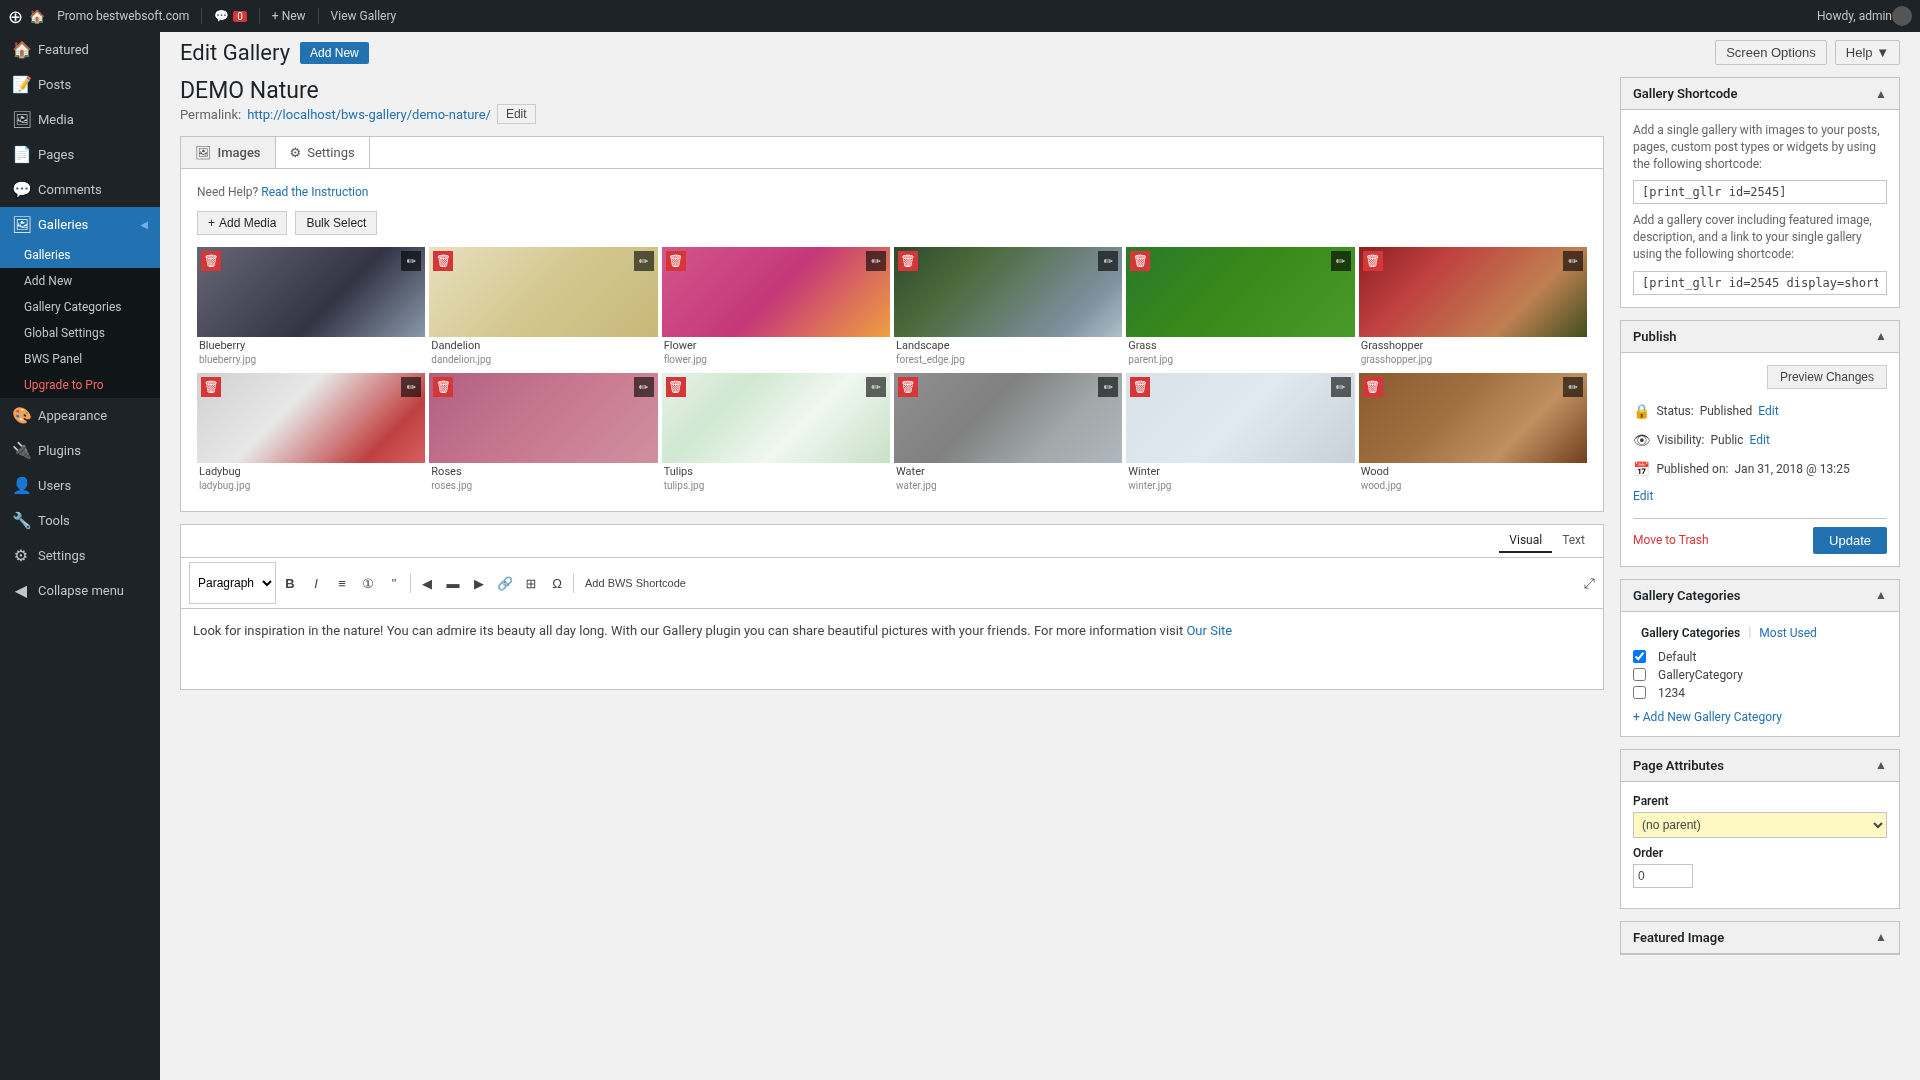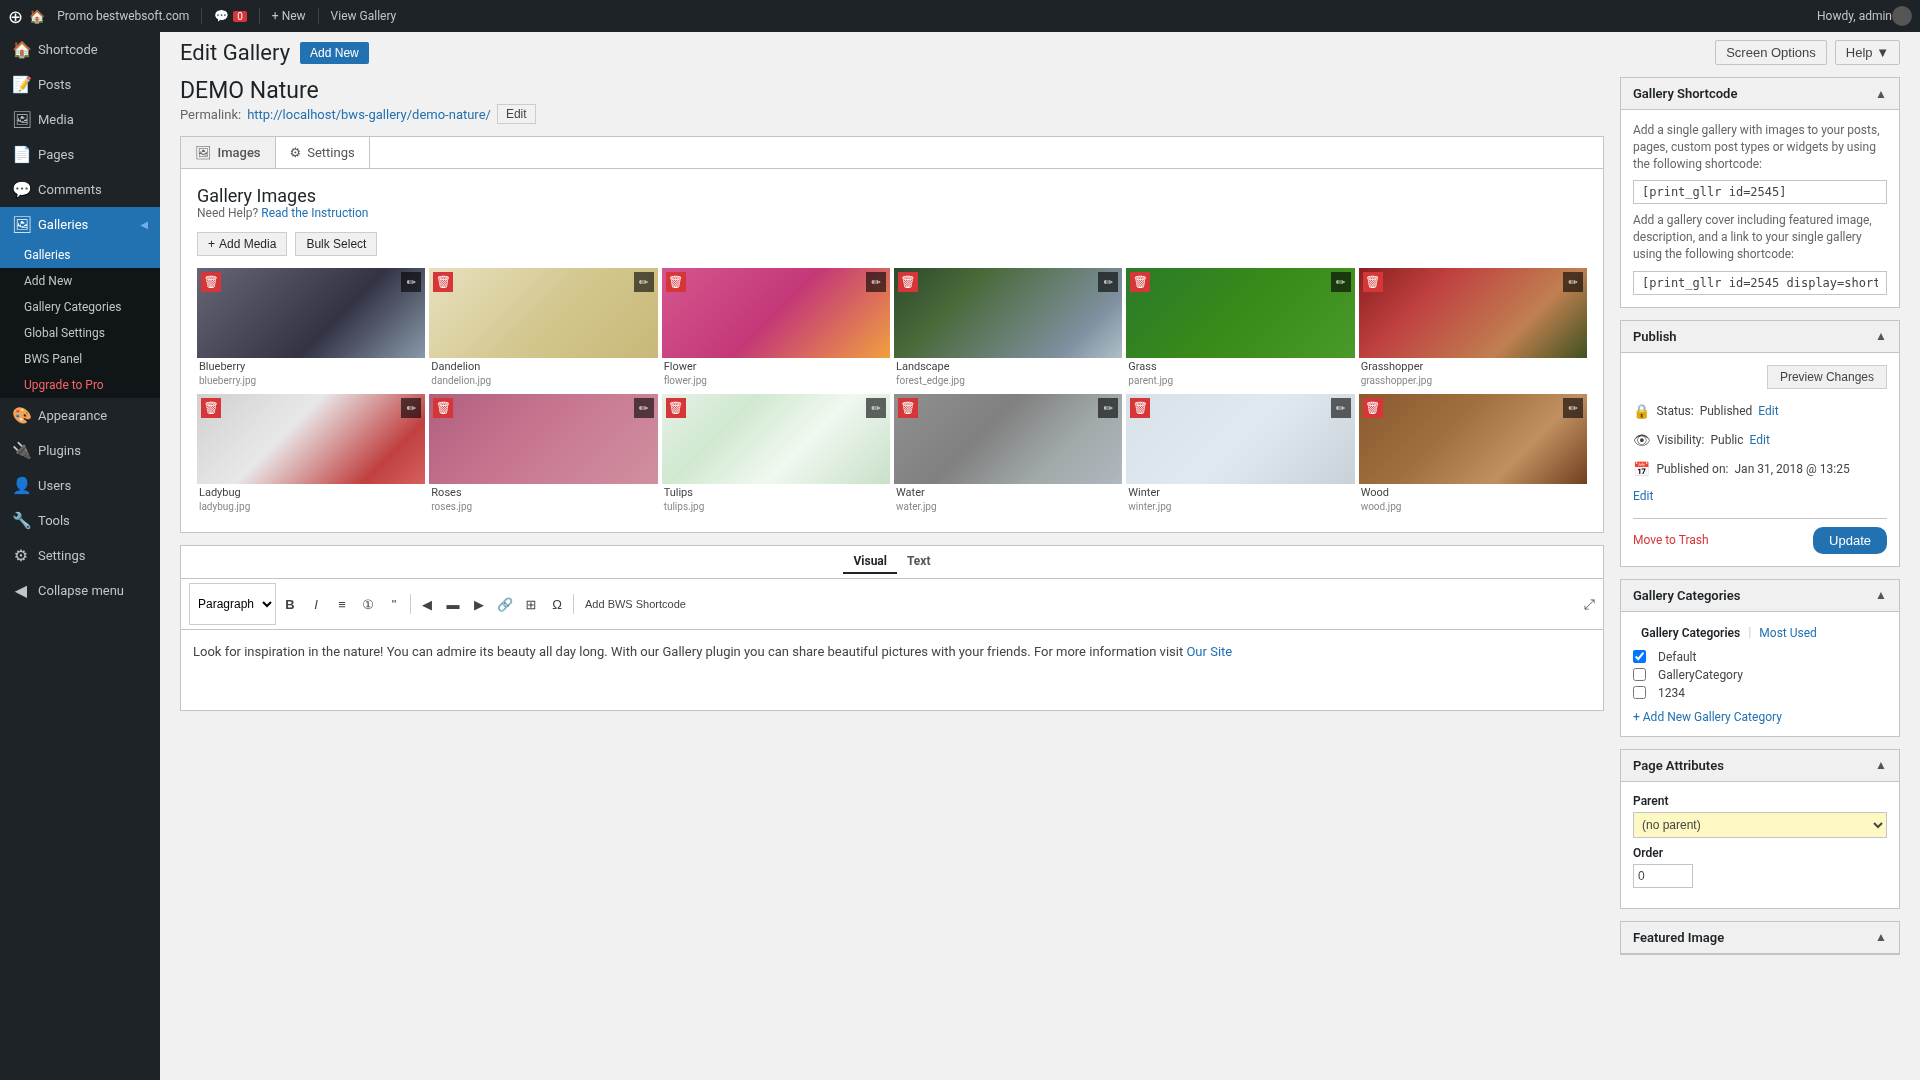--- a/index.html
+++ b/index.html
@@ -66,21 +66,21 @@
     .gallery-grid { display: grid; grid-template-columns: repeat(6, 1fr); gap: 4px; }
     .gallery-item { position: relative; }
     .img-placeholder { width: 100%; height: 90px; display: flex; align-items: center; justify-content: center; font-size: 10px; color: #fff; font-weight: bold; overflow: hidden; }
     .gallery-item-label { font-size: 11px; color: #444; padding: 2px 2px; }
     .gallery-item-filename { font-size: 10px; color: #888; padding: 0 2px 4px 2px; }
     .gallery-delete-btn { position: absolute; top: 4px; left: 4px; background: #d63638; color: #fff; border: none; width: 20px; height: 20px; font-size: 12px; cursor: pointer; display: flex; align-items: center; justify-content: center; }
     .gallery-edit-btn { position: absolute; top: 4px; right: 4px; background: rgba(0,0,0,0.6); color: #fff; border: none; width: 20px; height: 20px; font-size: 11px; cursor: pointer; display: flex; align-items: center; justify-content: center; }
 
     
     .editor-box { background: #fff; border: 1px solid #c3c4c7; }
-    .editor-bar { display: flex; justify-content: center; align-items: center; padding: 4px 8px; border-bottom: 1px solid #c3c4c7; gap: 8px; font-weight: bold; }
+    .editor-bar { display: flex; justify-content: flex-end; align-items: center; padding: 4px 8px; border-bottom: 1px solid #c3c4c7; gap: 8px; }
     .visual-text-tab { display: flex; }
     .vt-tab { padding: 4px 10px; font-size: 12px; cursor: pointer; color: #555; }
     .vt-tab.active { color: #1d2327; border-bottom: 2px solid #1d2327; }
     .editor-toolbar { display: flex; align-items: center; gap: 2px; padding: 4px 8px; border-bottom: 1px solid #c3c4c7; flex-wrap: wrap; }
     .toolbar-select { font-size: 12px; border: 1px solid #ccc; padding: 12px 4px; background: #fff; cursor: pointer; }
     .toolbar-btn { background: none; border: 1px solid transparent; width: 24px; height: 24px; cursor: pointer; font-size: 13px; display: flex; align-items: center; justify-content: center; color: #444; }
     .toolbar-sep { width: 1px; background: #ccc; height: 20px; margin: 0 2px; }
     .editor-content { padding: 12px; min-height: 80px; font-size: 13px; color: #444; line-height: 1.6; }
     .editor-content a { color: #2271b1; text-decoration: none; }
     .editor-expand { background: none; border: none; cursor: pointer; color: #555; font-size: 14px; }
@@ -99,21 +99,21 @@
 
     
     .publish-row { display: flex; justify-content: flex-end; margin-bottom: 10px; }
     .preview-changes-btn { background: #f0f0f1; border: 1px solid #ccc; padding: 4px 12px; font-size: 12px; cursor: pointer; color: #444; }
     .publish-meta { font-size: 12px; color: #444; line-height: 1.8; }
     .publish-meta-row { display: flex; align-items: center; gap: 6px; margin-bottom: 4px; }
     .publish-icon { font-size: 14px; }
     .publish-edit-link { color: #2271b1; text-decoration: none; cursor: pointer; font-size: 12px; }
     .publish-actions { display: flex; align-items: center; justify-content: space-between; margin-top: 10px; padding-top: 8px; border-top: 1px solid #c3c4c7; }
     .trash-link { color: #d63638; text-decoration: none; font-size: 12px; cursor: pointer; }
-    .update-btn { background: #2271b1; color: #fff; border: none; padding: 6px 16px; font-size: 13px; cursor: pointer; border-radius: 10px; }
+    .update-btn { background: #2271b1; color: #fff; border: none; padding: 6px 16px; font-size: 13px; cursor: pointer; border-radius: 2px; }
 
     
     .gc-tabs { display: flex; gap: 0; margin-bottom: 8px; }
     .gc-tab { font-size: 12px; padding: 2px 8px; cursor: pointer; color: #2271b1; text-decoration: none; }
     .gc-tab.active { color: #1d2327; font-weight: 600; }
     .gc-tab-sep { color: #ccc; }
     .gc-list { list-style: none; max-height: 100px; overflow-y: auto; }
     .gc-list li { display: flex; align-items: flex-start; gap: 12px; margin-bottom: 4px; font-size: 12px; }
     .gc-list input[type="checkbox"] { cursor: pointer; }
     .gc-add-link { color: #2271b1; text-decoration: none; font-size: 12px; display: block; margin-top: 6px; cursor: pointer; }
@@ -169,21 +169,21 @@
   </div>
 </div>
 
 <div class="wp-layout">
 
   <div class="wp-sidebar">
     <ul class="sidebar-menu">
       <li>
         <a>
             <span class="menu-icon">🏠</span>
-            <span>Shortcode</span>
+            <span>Featured</span>
           </a>
       </li>
       <li>
         <a>
             <span class="menu-icon">📝</span>
             <span>Posts</span>
           </a>
       </li>
       <li>
         <a>
@@ -300,21 +300,20 @@
             <div class="tab-item active">
               <span>🖼</span>
               <span>Images</span>
             </div>
             <div class="tab-item">
               <span>⚙</span>
               <span>Settings</span>
             </div>
           </div>
           <div class="tab-content">
-            <div class="gallery-images-title">Gallery Images</div>
             <div class="need-help">
               <span>Need Help?</span>
               <a href="#">Read the Instruction</a>
             </div>
             <div class="gallery-actions">
               <button class="add-media-btn">
                 <span>+</span>
                 <span>Add Media</span>
               </button>
               <button class="bulk-select-btn">Bulk Select</button>

